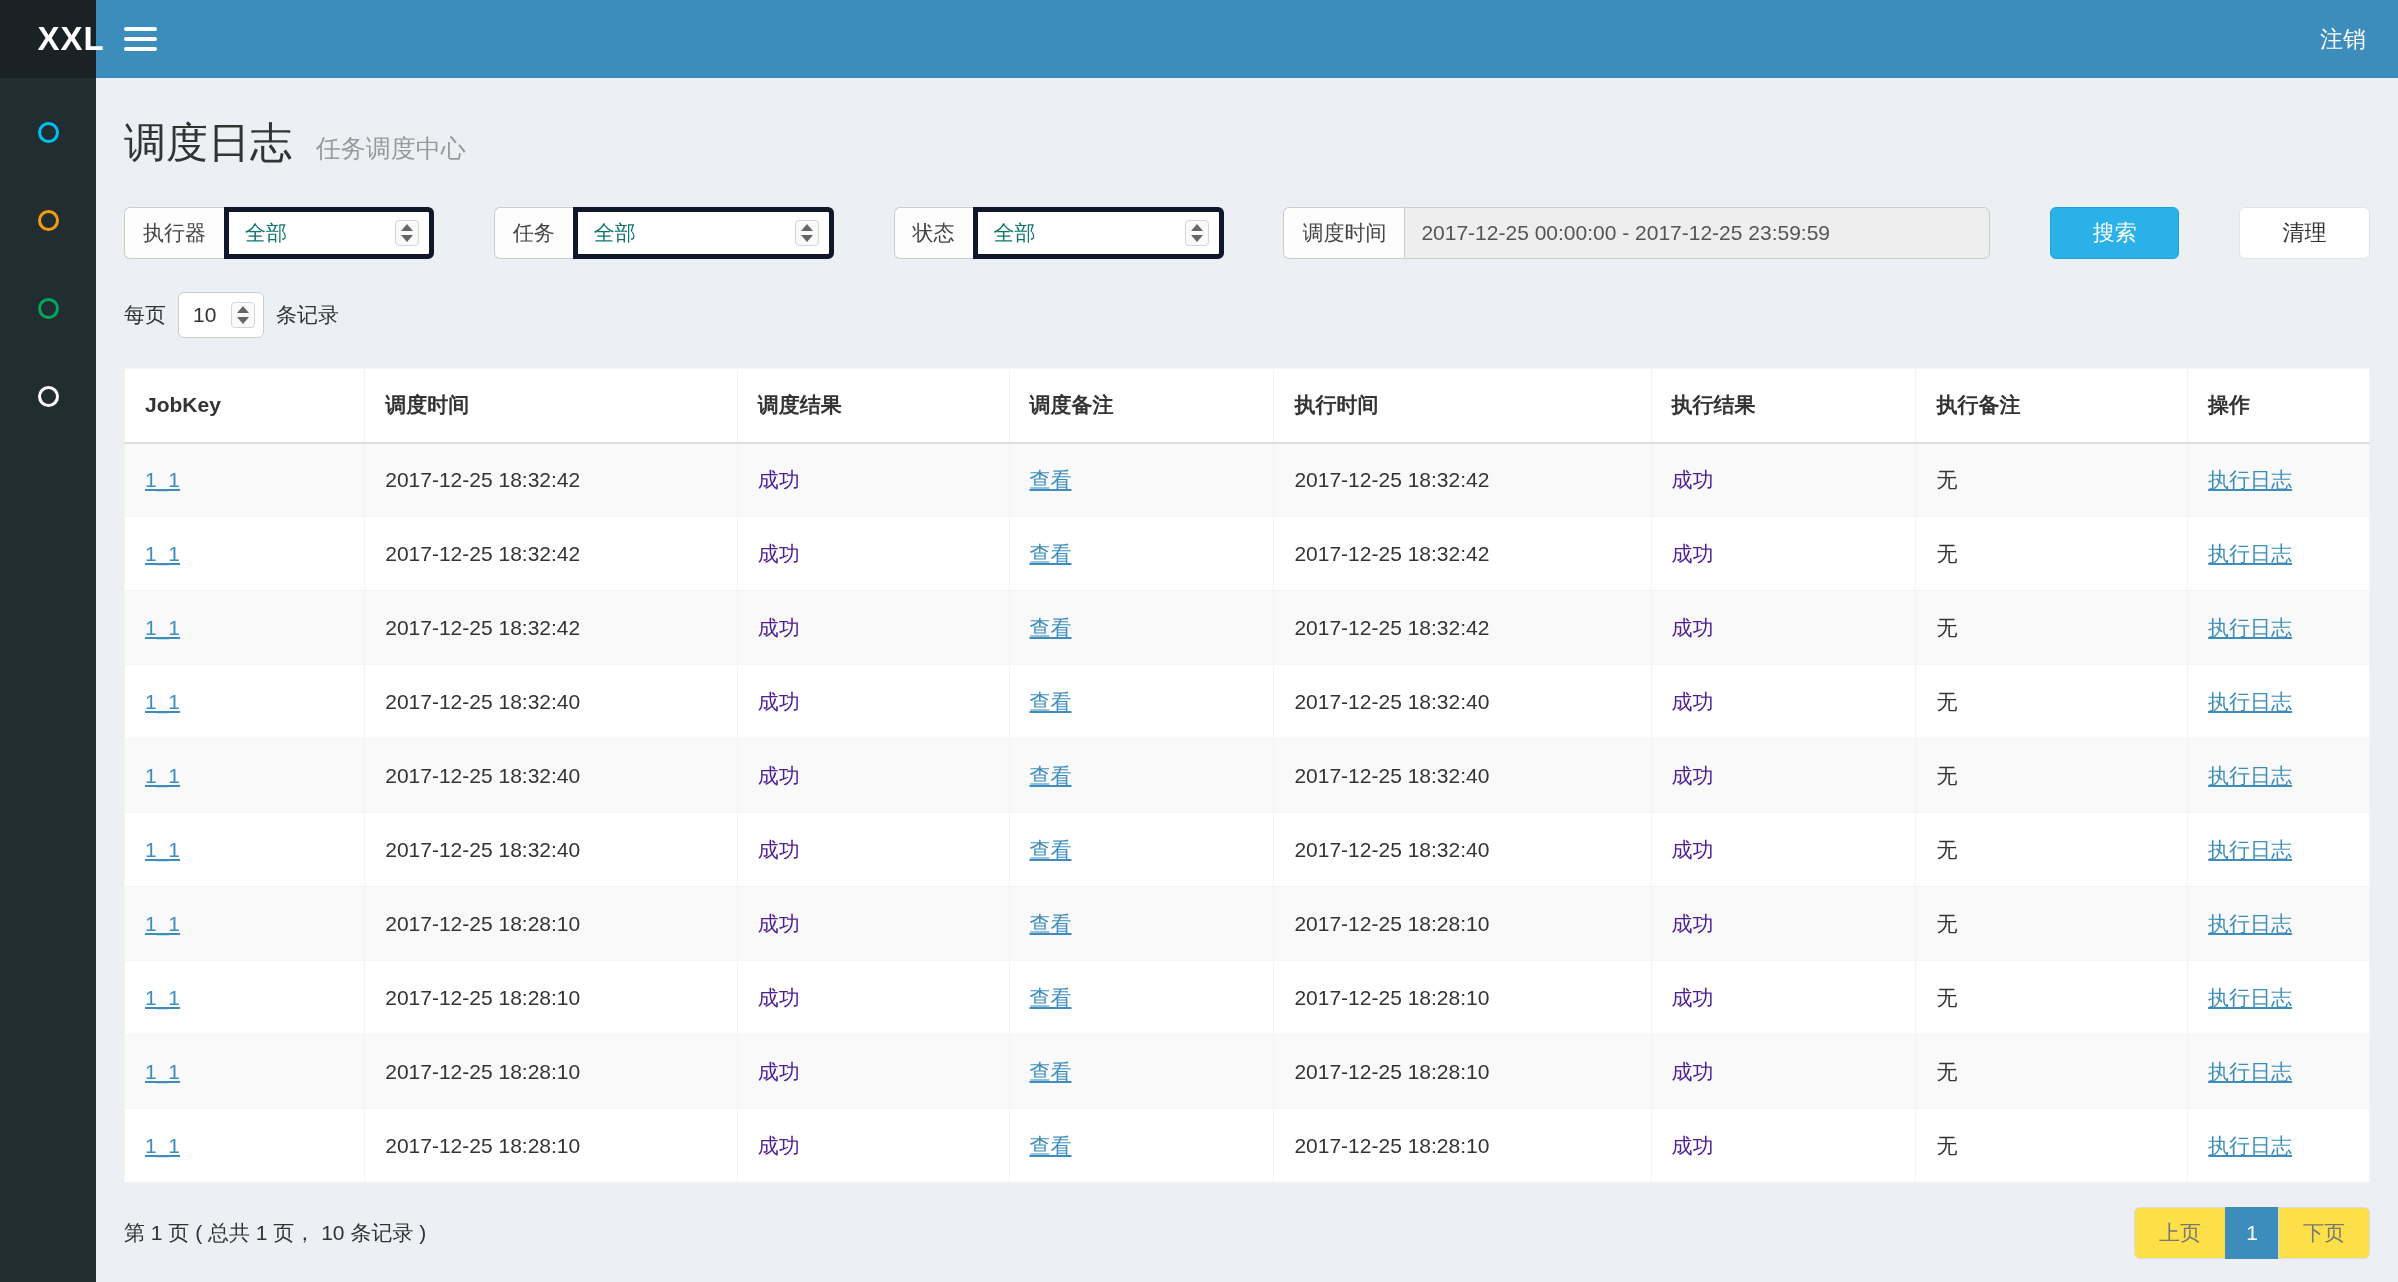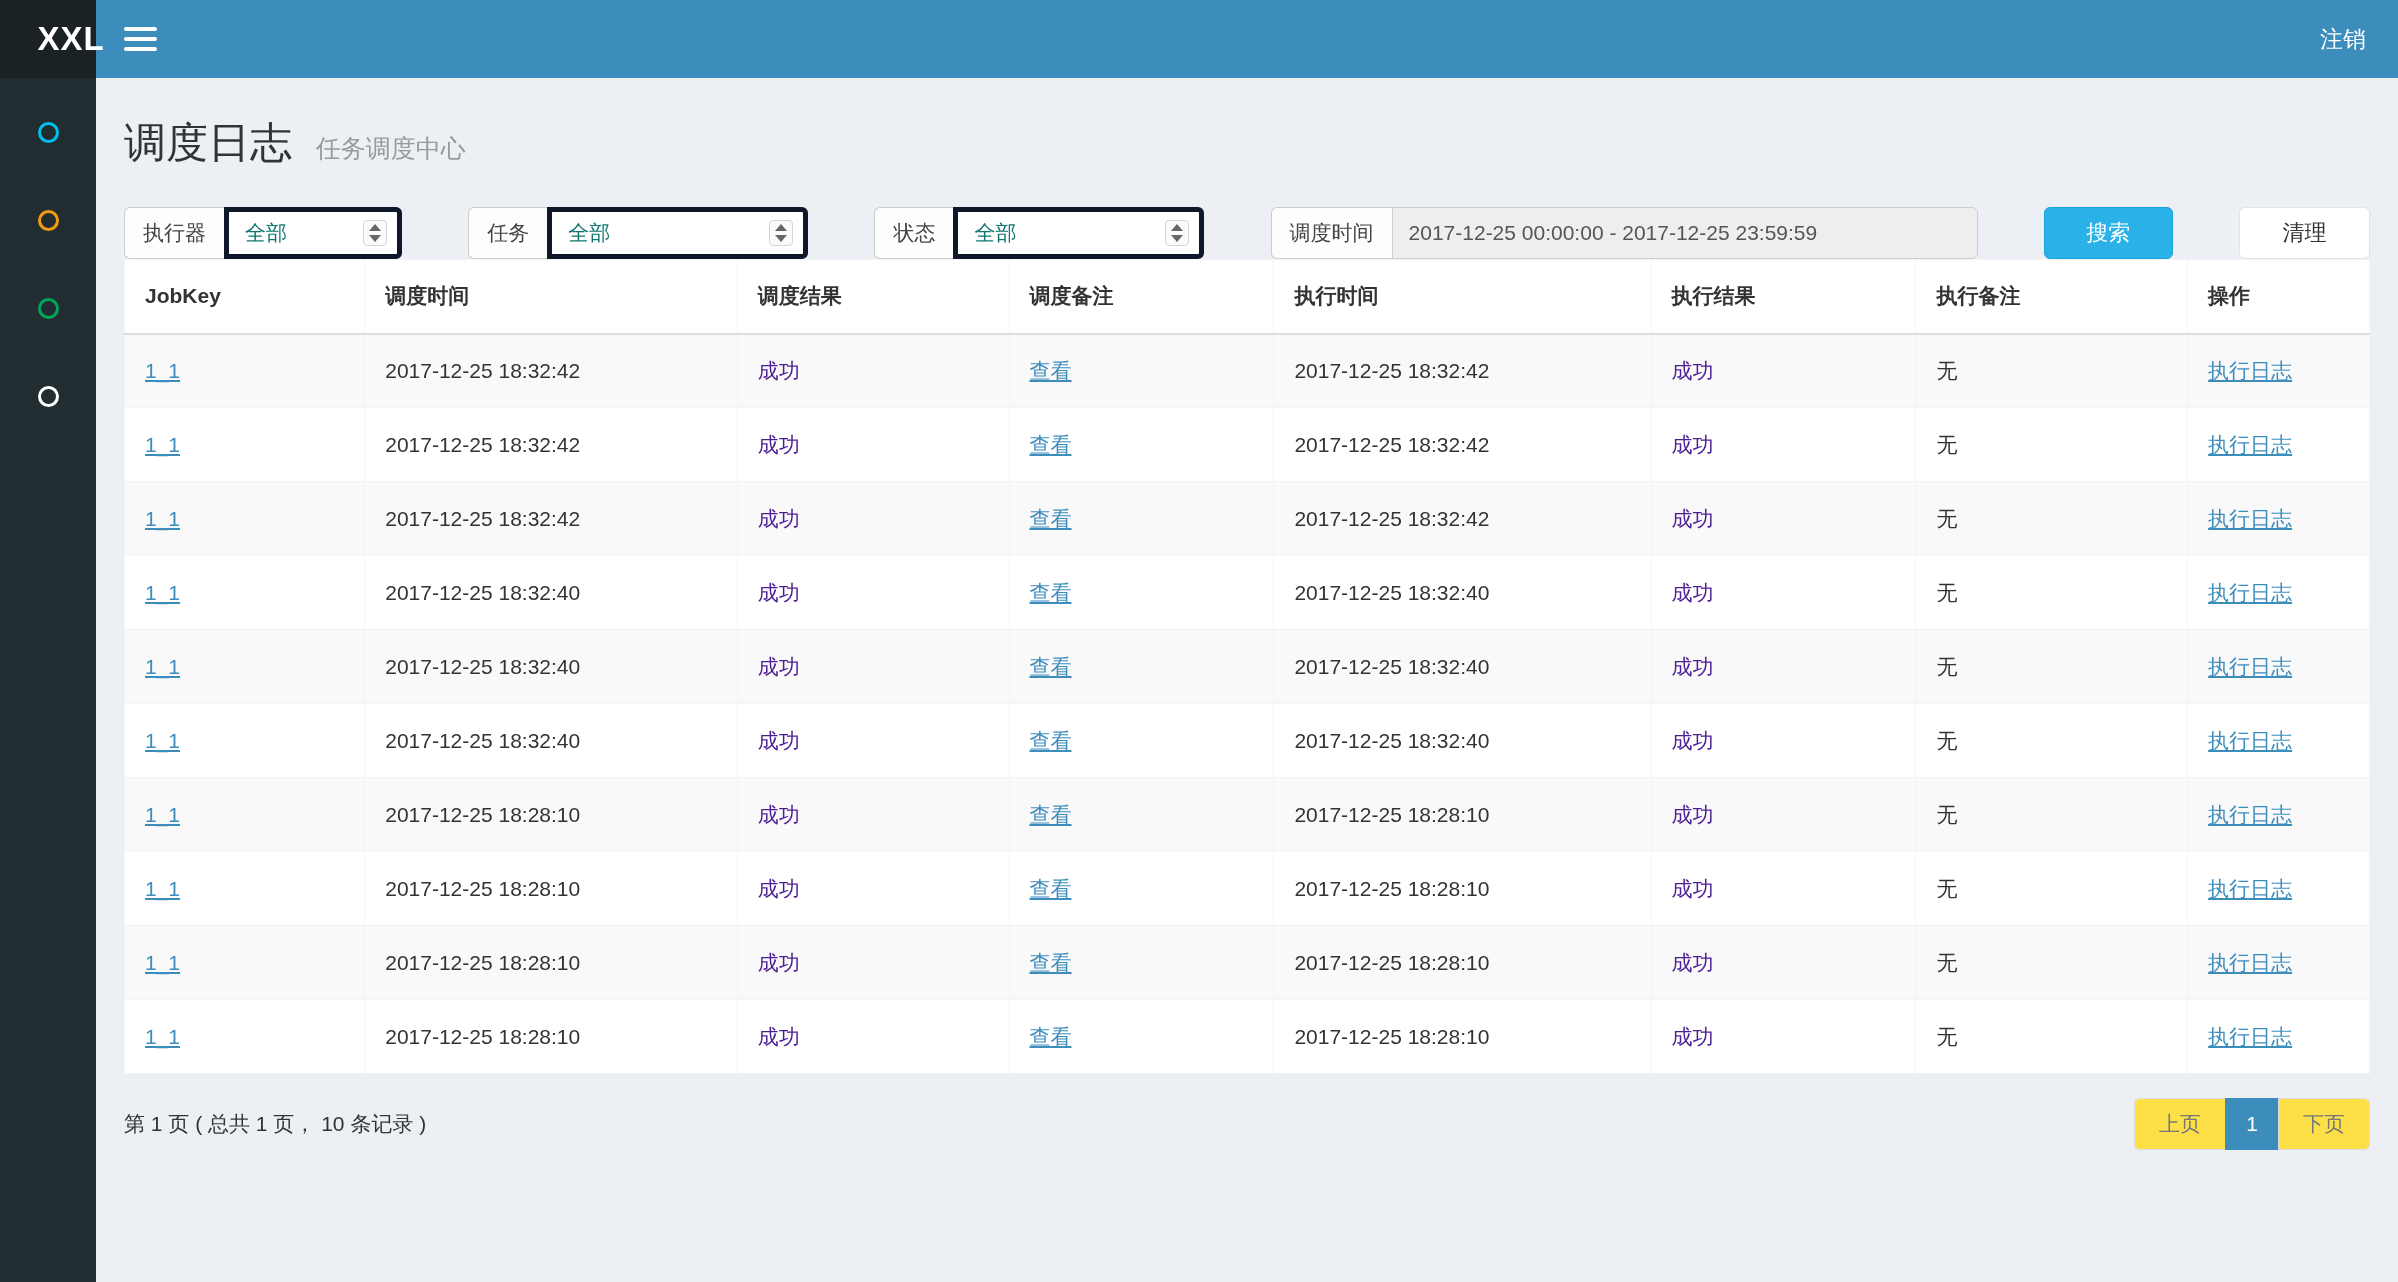--- a/index.html
+++ b/index.html
@@ -27,21 +27,21 @@
 
   
   .content { margin-left:96px; padding:115px 28px 0 28px; }
   .content-header { margin-bottom:36px; }
   .page-title { font-size:42px; font-weight:400; color:#333; display:inline; }
   .page-subtitle { font-size:25px; color:#999; font-weight:400; margin-left:12px; }
 
   
   .filters { display:flex; align-items:center; justify-content:space-between; }
   .input-group { display:flex; height:52px; }
-  .ig-executor { width:278px; }
+  .ig-executor { width:310px; }
   .ig-job { width:340px; }
   .ig-status { width:330px; }
   .ig-time { width:707px; }
   .addon { display:flex; align-items:center; padding:0 18px; background:#fdfdfd; border:1px solid #ccc;
            border-right:none; border-radius:6px 0 0 6px; color:#444; white-space:nowrap; }
   .selectbox { flex:1; display:flex; align-items:center; justify-content:space-between; background:#fff;
                border:5px solid #0f172a; border-radius:0 6px 6px 0; padding:0 10px 0 16px; cursor:pointer; color:#0f766e; }
   .stepper { display:flex; flex-direction:column; align-items:center; gap:4px; padding:3px 5px;
              border:1px solid #d5d5d5; border-radius:4px; background:#fafafa; }
   .caret-up { width:0; height:0; border-left:6px solid transparent; border-right:6px solid transparent; border-bottom:7px solid #666; }
@@ -156,20 +156,31 @@
 
     <div class="input-group ig-time">
       <span class="addon">调度时间</span>
       <input class="time-input" type="text" readonly="" value="2017-12-25 00:00:00 - 2017-12-25 23:59:59" style="">
     </div>
 
     <button class="btn btn-search">搜索</button>
     <button class="btn btn-clear">清理</button>
   </div>
 
+  <div class="page-size">
+    <span>每页</span>
+    <div class="small-select">
+      <span>10</span>
+      <span class="stepper">
+        <span class="caret-up"></span>
+        <span class="caret-down"></span>
+      </span>
+    </div>
+    <span>条记录</span>
+  </div>
 
   <div class="table-wrap">
     <table>
       <colgroup>
         <col style="width:10.7%">
           <col style="width:16.6%">
           <col style="width:12.1%">
           <col style="width:11.8%">
         <col style="width:16.8%">
           <col style="width:11.8%">

